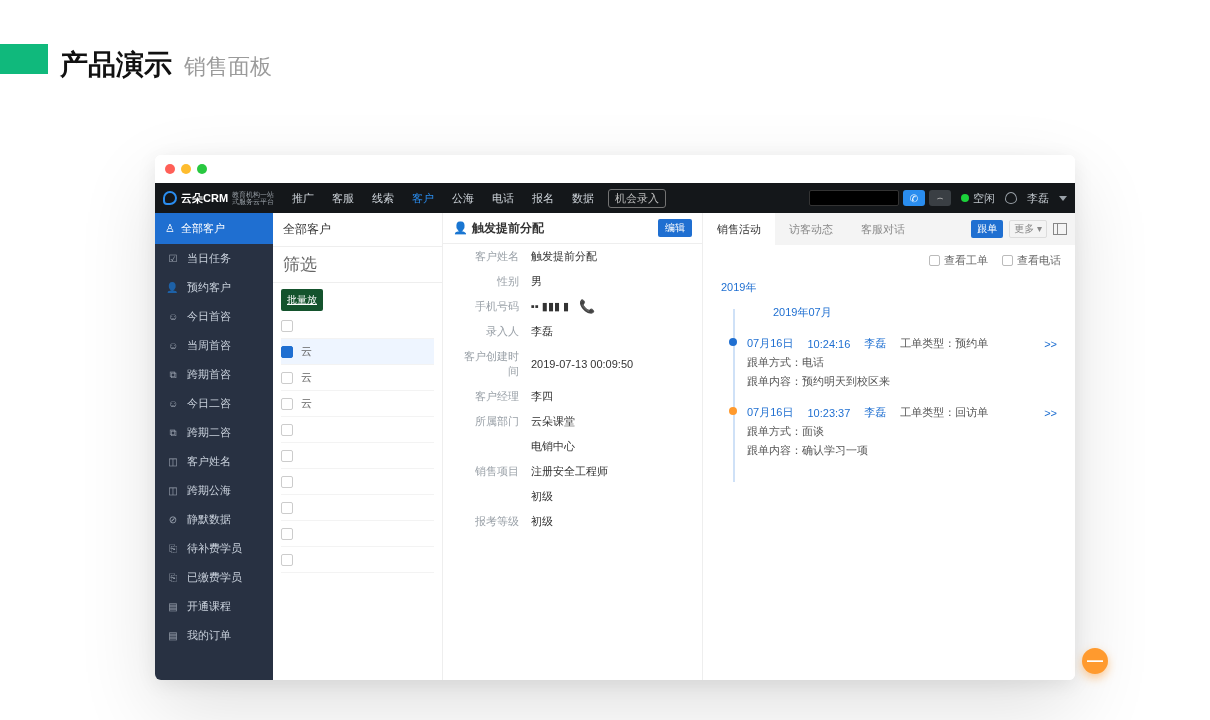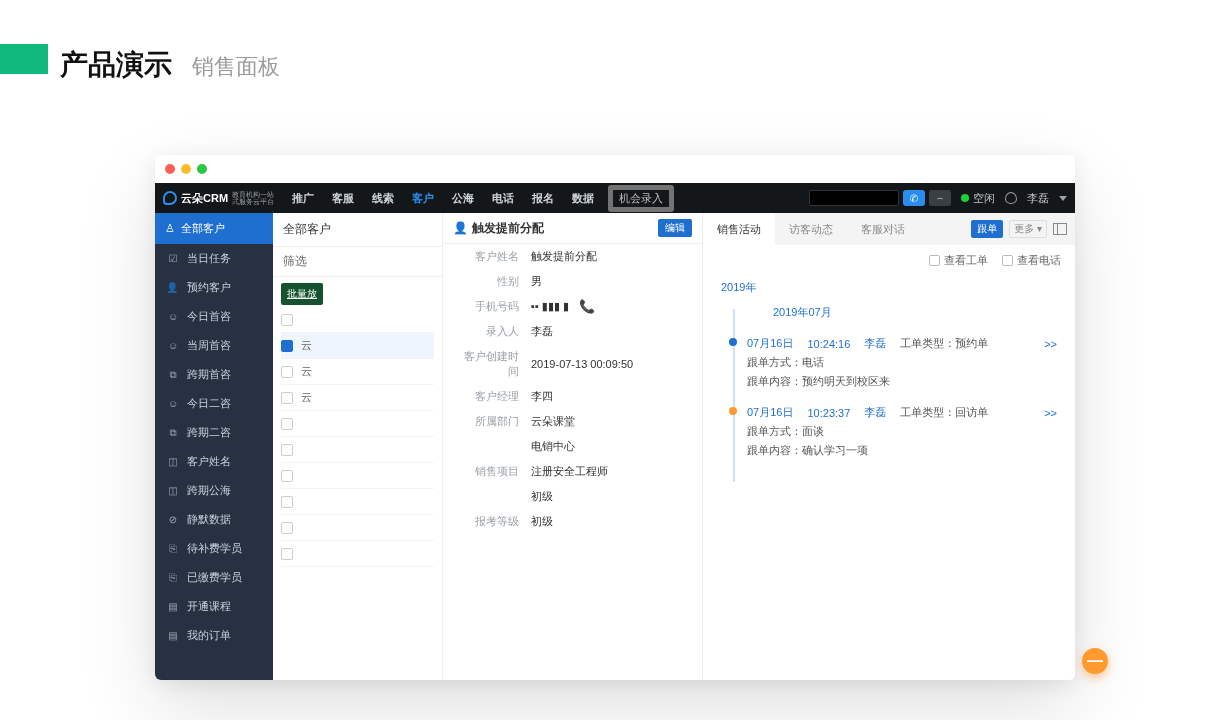--- a/index.html
+++ b/index.html
@@ -16,21 +16,21 @@
     position: absolute;
     top: 44px;
     left: 0;
     display: flex;
     align-items: baseline;
   }
   .green-block {
     width: 48px; height: 30px; background: #10b97c; margin-right: 12px;
   }
   .slide-title h1 { font-size: 28px; font-weight: 700; color: #111; }
-  .slide-title .sub { font-size: 22px; color: #9b9b9b; margin-left: 20px; font-weight: 400;}
+  .slide-title .sub { font-size: 22px; color: #9b9b9b; margin-left: 12px; font-weight: 400;}
   
   .window {
     position: absolute;
     left: 155px; top: 155px;
     width: 920px; height: 525px;
     background: #fff;
     box-shadow: 0 30px 80px rgba(0,0,0,.12), 0 4px 20px rgba(0,0,0,.08);
     border-radius: 6px;
     overflow: hidden;
     display: flex; flex-direction: column;
@@ -45,41 +45,41 @@
     height: 30px; background: #14171a; color:#bfc5cb; display:flex; align-items:center;
     padding: 0 8px; font-size:11px;
   }
   .logo {
     display:flex; align-items:center; margin-right:10px;
   }
   .logo-mark{ width:14px;height:14px;border:2px solid #2a8def;border-radius:50% 50% 50% 4px; margin-right:4px; position:relative;}
   .logo-text{font-weight:600;color:#fff;font-size:11px;}
   .logo-sub{font-size:7px;color:#9aa1a8;line-height:1;margin-left:4px;}
   .nav-items{display:flex;gap:2px;}
-  .nav-item{padding:4px 8px; line-height:30px; cursor:pointer;color:#cfd5db;font-weight:bold;}
+  .nav-item{padding:4px 8px; line-height:30px; cursor:pointer;color:#cfd5db;}
   .nav-item.active{color:#2a8def;}
-  .nav-chip{border:5px solid #737373;border-radius:3px;padding:1px 6px;margin-left:6px;color:#bbb}
+  .nav-chip{border:1px solid #737373;border-radius:3px;padding:1px 6px;margin-left:6px;color:#bbb}
   .top-right{margin-left:auto;display:flex;align-items:center;gap:10px;}
   .search-box{background:#000;border:1px solid #333;width:90px;height:16px;border-radius:2px;}
   .phone-btn{width:22px;height:16px;border-radius:3px;display:flex;align-items:center;justify-content:center;margin-left:-6px;}
   .phone-btn.blue{background:#2a8def;}
   .phone-btn.grey{background:#3a3f44;}
   .status-dot{width:8px;height:8px;border-radius:50%;background:#1bd13a;display:inline-block;margin-right:4px;}
   .bell{width:12px;height:12px;border:1.5px solid #9aa1a8;border-radius:50% 50% 50% 50% / 60% 60% 40% 40%;}
   .chev{width:0;height:0;border-left:4px solid transparent;border-right:4px solid transparent;border-top:5px solid #9aa1a8;}
   
   .appbody{flex:1;display:flex;overflow:hidden;}
   .sidebar{width:118px;background:#283142;color:#c9d1dc;font-size:11px;}
   .side-head{background:#1f6fd1;color:#fff;padding:8px 10px;font-weight:500;display:flex;align-items:center;gap:6px;}
   .side-item{padding:7px 12px;display:flex;align-items:center;gap:8px;cursor:pointer;color:#c9d1dc;}
   .side-icn{width:12px;height:12px;opacity:.7;flex-shrink:0;display:flex;align-items:center;justify-content:center;color:#c9d1dc;font-size:10px}
   
   .listcol{width:170px;border-right:1px solid #eee;background:#fff;}
   .listhead{padding:8px 10px;font-size:12px;border-bottom:1px solid #eee;}
-  .filterrow{padding:6px 10px;font-size:12px;color:#666;border-bottom:1px solid #eee;}
+  .filterrow{padding:6px 10px;font-size:17px;color:#666;border-bottom:1px solid #eee;}
   .bluebtn{display:inline-block;background:#14532d;color:#fff;font-size:10px;padding:4px 6px;border-radius:2px;margin:6px 0 2px 8px;text-decoration:underline;}
   .listrows{padding:0 8px;}
   .lr{display:flex;align-items:center;height:26px;border-bottom:1px solid #f3f3f3;font-size:11px;color:#666;}
   .lr .cb{width:12px;height:12px;border:1px solid #ccc;border-radius:2px;margin-right:8px;}
   .lr.sel .cb{background:#1f6fd1;border-color:#1f6fd1;}
   .lr.sel{background:#eef5ff;}
   
   .detail{width:260px;border-right:1px solid #eee;background:#fff;display:flex;flex-direction:column;}
   .detail-head{display:flex;align-items:center;justify-content:space-between;padding:6px 10px;border-bottom:1px solid #eee;}
   .detail-head .nm{font-weight:600;font-size:12px;display:flex;align-items:center;gap:4px;}

